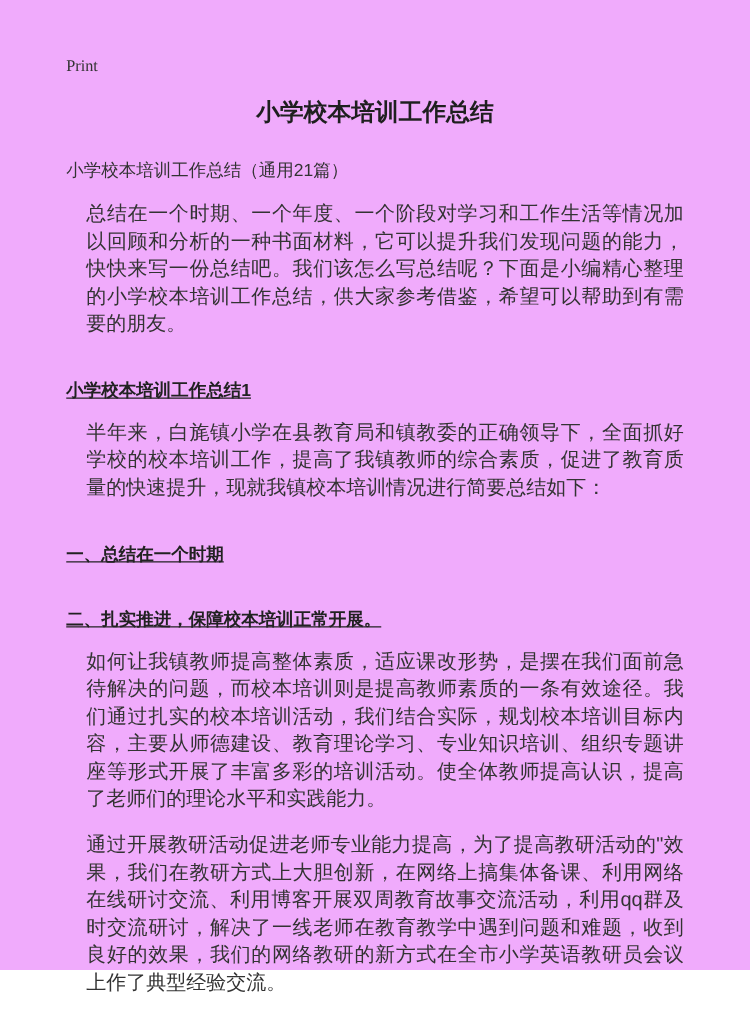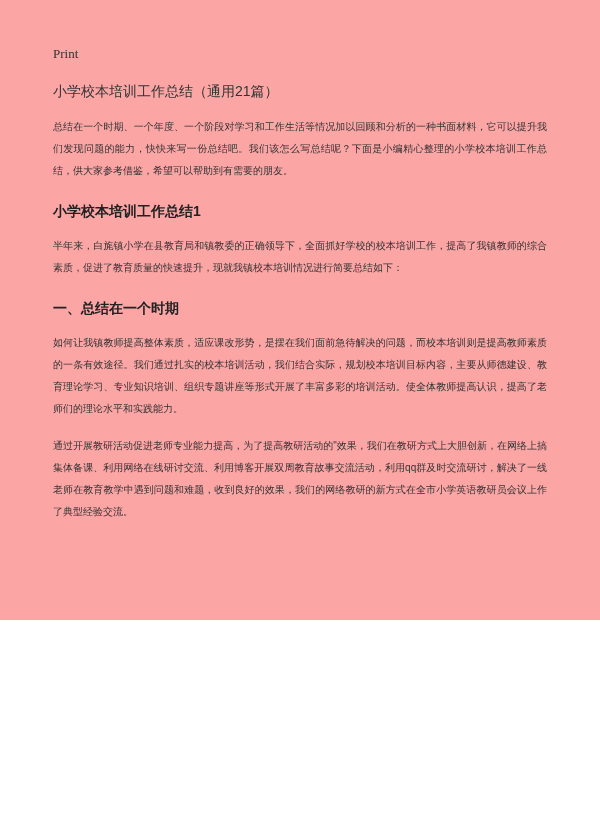--- a/index.html
+++ b/index.html
@@ -10,23 +10,23 @@
   body {
     width: 600px;
     height: 828px;
     overflow: hidden;
     font-family: "Liberation Serif", "DejaVu Serif", serif;
     color: #333333;
   }
   .page {
     box-sizing: border-box;
     width: 600px;
-    height: 620px;
+    height: 776px;
     padding: 44px 53px 30px 53px;
-    background: #fca5a5;
+    background: #f0abfc;
   }
   .print-link {
     font-family: "Liberation Serif", "DejaVu Serif", serif;
     font-size: 13px;
     color: #333333;
     margin: 0 0 18px 0;
     display: inline-block;
     cursor: pointer;
   }
   .doc-title {
@@ -42,45 +42,48 @@
     font-size: 14px;
     color: #333333;
     margin: 0 0 14px 0;
     line-height: 22px;
     font-family: "Liberation Sans", "DejaVu Sans", sans-serif;
   }
   .doc-content {
     font-family: "Liberation Sans", "DejaVu Sans", sans-serif;
   }
   .sec-para {
-    font-size: 10px;
+    font-size: 16px;
     line-height: 22px;
     color: #333333;
-    margin: 0 0 15px 0;
+    margin: 0 0 15px 16px;
     text-align: justify;
     text-justify: inter-ideograph;
   }
   .sec-heading {
     font-size: 14px;
     line-height: 22px;
     font-weight: bold;
     color: #222222;
-    margin: 18px 0 13px 0;
+    margin: 30px 0 13px 0;
+    text-decoration: underline;
   }
 </style>
 </head>
 <body>
 
 <div class="page">
   <div class="print-link">Print</div>
 
+  <h1 class="doc-title">小学校本培训工作总结</h1>
 
   <div class="doc-subtitle">小学校本培训工作总结（通用21篇）</div>
 
   <div class="doc-content">
       <p class="sec-para">总结在一个时期、一个年度、一个阶段对学习和工作生活等情况加以回顾和分析的一种书面材料，它可以提升我们发现问题的能力，快快来写一份总结吧。我们该怎么写总结呢？下面是小编精心整理的小学校本培训工作总结，供大家参考借鉴，希望可以帮助到有需要的朋友。</p>
       <h3 class="sec-heading">小学校本培训工作总结1</h3>
       <p class="sec-para">半年来，白旄镇小学在县教育局和镇教委的正确领导下，全面抓好学校的校本培训工作，提高了我镇教师的综合素质，促进了教育质量的快速提升，现就我镇校本培训情况进行简要总结如下：</p>
       <h3 class="sec-heading">一、总结在一个时期</h3>
+      <h3 class="sec-heading">二、扎实推进，保障校本培训正常开展。</h3>
       <p class="sec-para">如何让我镇教师提高整体素质，适应课改形势，是摆在我们面前急待解决的问题，而校本培训则是提高教师素质的一条有效途径。我们通过扎实的校本培训活动，我们结合实际，规划校本培训目标内容，主要从师德建设、教育理论学习、专业知识培训、组织专题讲座等形式开展了丰富多彩的培训活动。使全体教师提高认识，提高了老师们的理论水平和实践能力。</p>
       <p class="sec-para">通过开展教研活动促进老师专业能力提高，为了提高教研活动的"效果，我们在教研方式上大胆创新，在网络上搞集体备课、利用网络在线研讨交流、利用博客开展双周教育故事交流活动，利用qq群及时交流研讨，解决了一线老师在教育教学中遇到问题和难题，收到良好的效果，我们的网络教研的新方式在全市小学英语教研员会议上作了典型经验交流。</p>
     </div>
 </div>
 
 </body></html>

